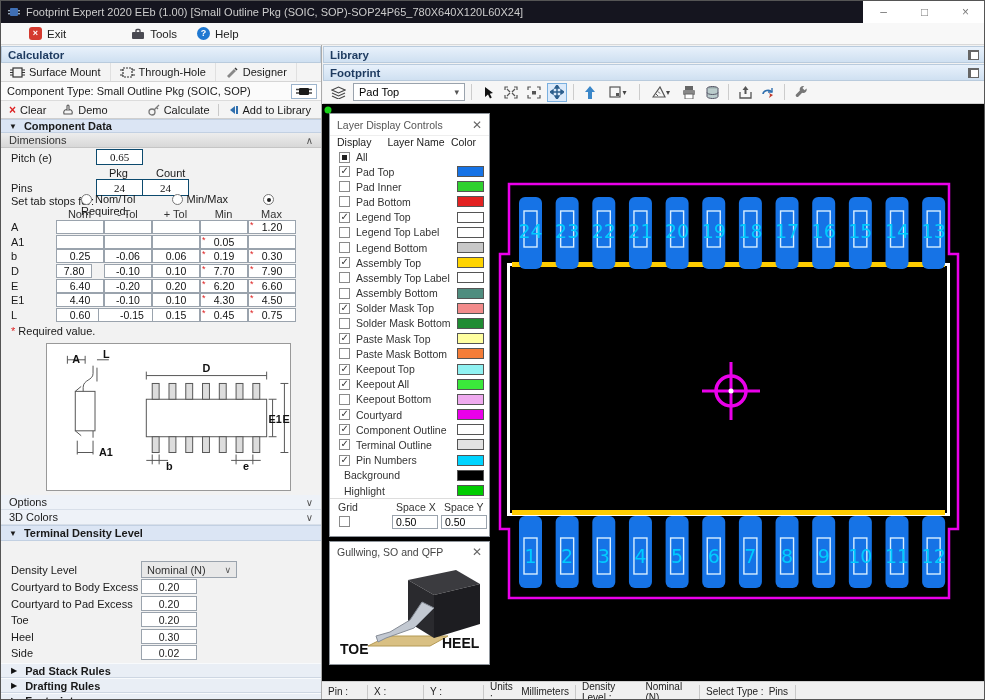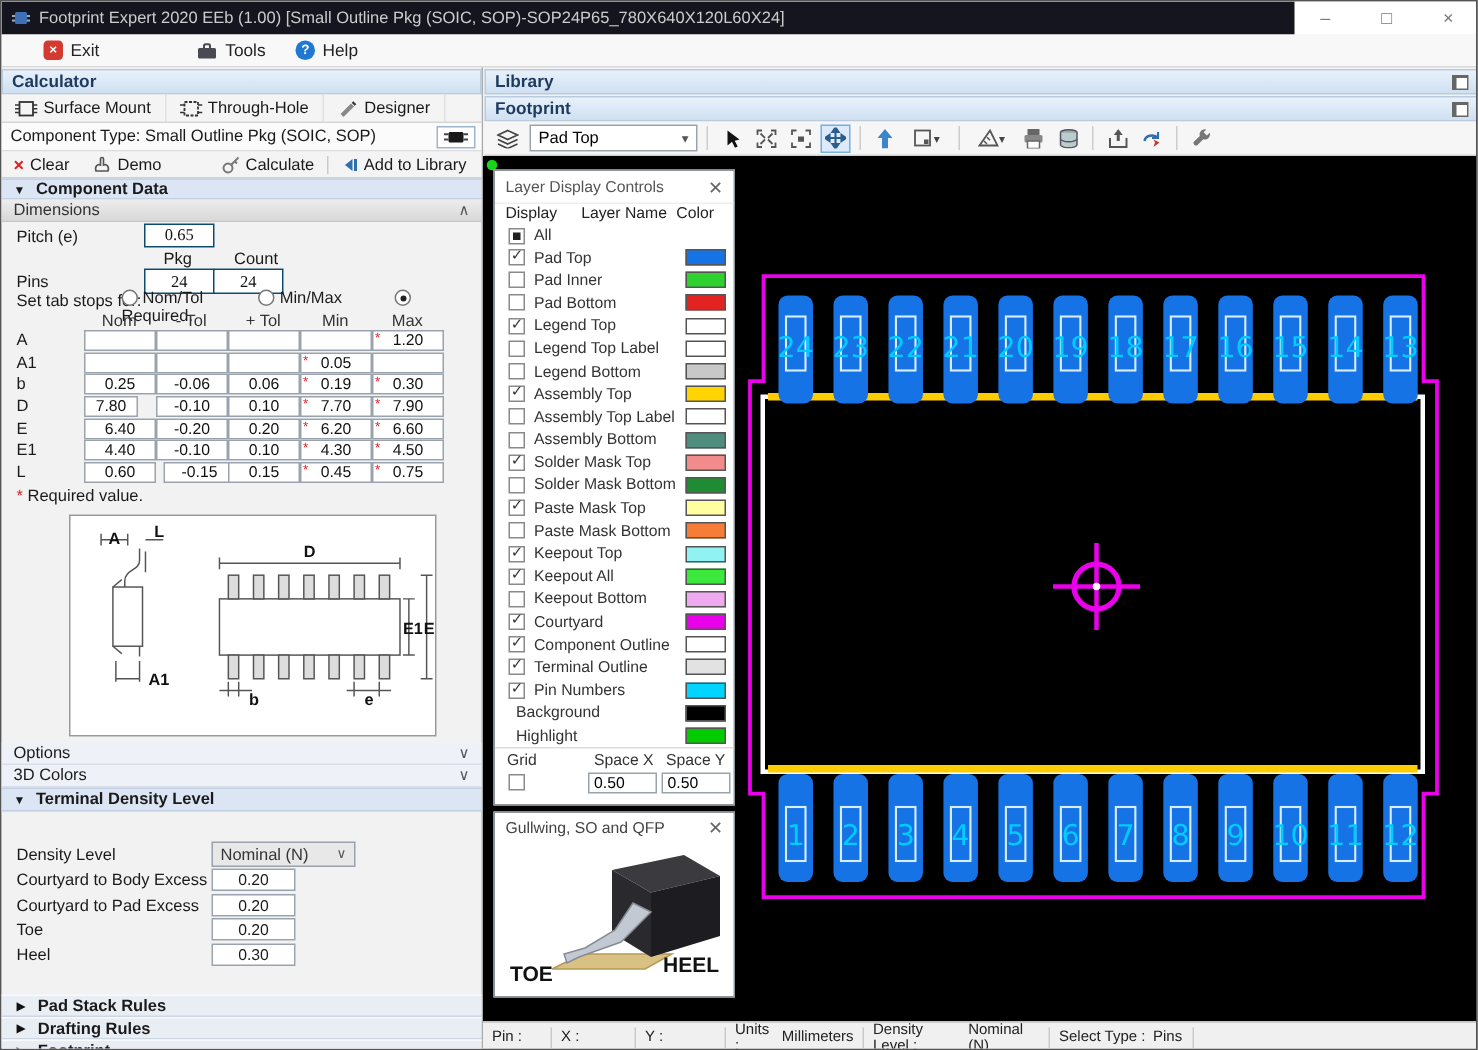--- a/index.html
+++ b/index.html
@@ -299,21 +299,21 @@
           <span class="dim-name">E1</span>
           <div class="dim-cell" style="left: 53px; width: 48px;">4.40</div>
           <div class="dim-cell" style="left: 101px; width: 48px;">-0.10</div>
           <div class="dim-cell" style="left: 149px; width: 48px;">0.10</div>
           <div class="dim-cell" style="left: 197px; width: 48px;"><span class="star">*</span>4.30</div>
           <div class="dim-cell" style="left: 245px; width: 48px;"><span class="star">*</span>4.50</div>
         </div>
         <div class="dim-row">
           <span class="dim-name">L</span>
           <div class="dim-cell" style="left: 53px; width: 48px;">0.60</div>
-          <div class="dim-cell" style="left: 106px; width: 48px;">-0.15</div>
+          <div class="dim-cell" style="left: 95px; width: 68px;">-0.15</div>
           <div class="dim-cell" style="left: 149px; width: 48px;">0.15</div>
           <div class="dim-cell" style="left: 197px; width: 48px;"><span class="star">*</span>0.45</div>
           <div class="dim-cell" style="left: 245px; width: 48px;"><span class="star">*</span>0.75</div>
         </div>
       </div>
 
     <div id="req-note"><span class="star">* </span><span>Required value.</span></div>
 
     <svg id="diagram" viewBox="0 0 245 148">
       <g stroke="#555" stroke-width="1" fill="none">
@@ -395,20 +395,24 @@
           <span class="dlab">Courtyard to Pad Excess</span>
           <div class="dval">0.20</div>
         </div>
         <div class="dfield">
           <span class="dlab">Toe</span>
           <div class="dval">0.20</div>
         </div>
         <div class="dfield">
           <span class="dlab">Heel</span>
           <div class="dval">0.30</div>
+        </div>
+        <div class="dfield">
+          <span class="dlab">Side</span>
+          <div class="dval">0.02</div>
         </div>
       </div>
     <div id="collapsed-secs">
         <div class="csec">
           <span class="arr">▶</span>
           <span>Pad Stack Rules</span>
         </div>
         <div class="csec">
           <span class="arr">▶</span>
           <span>Drafting Rules</span>

